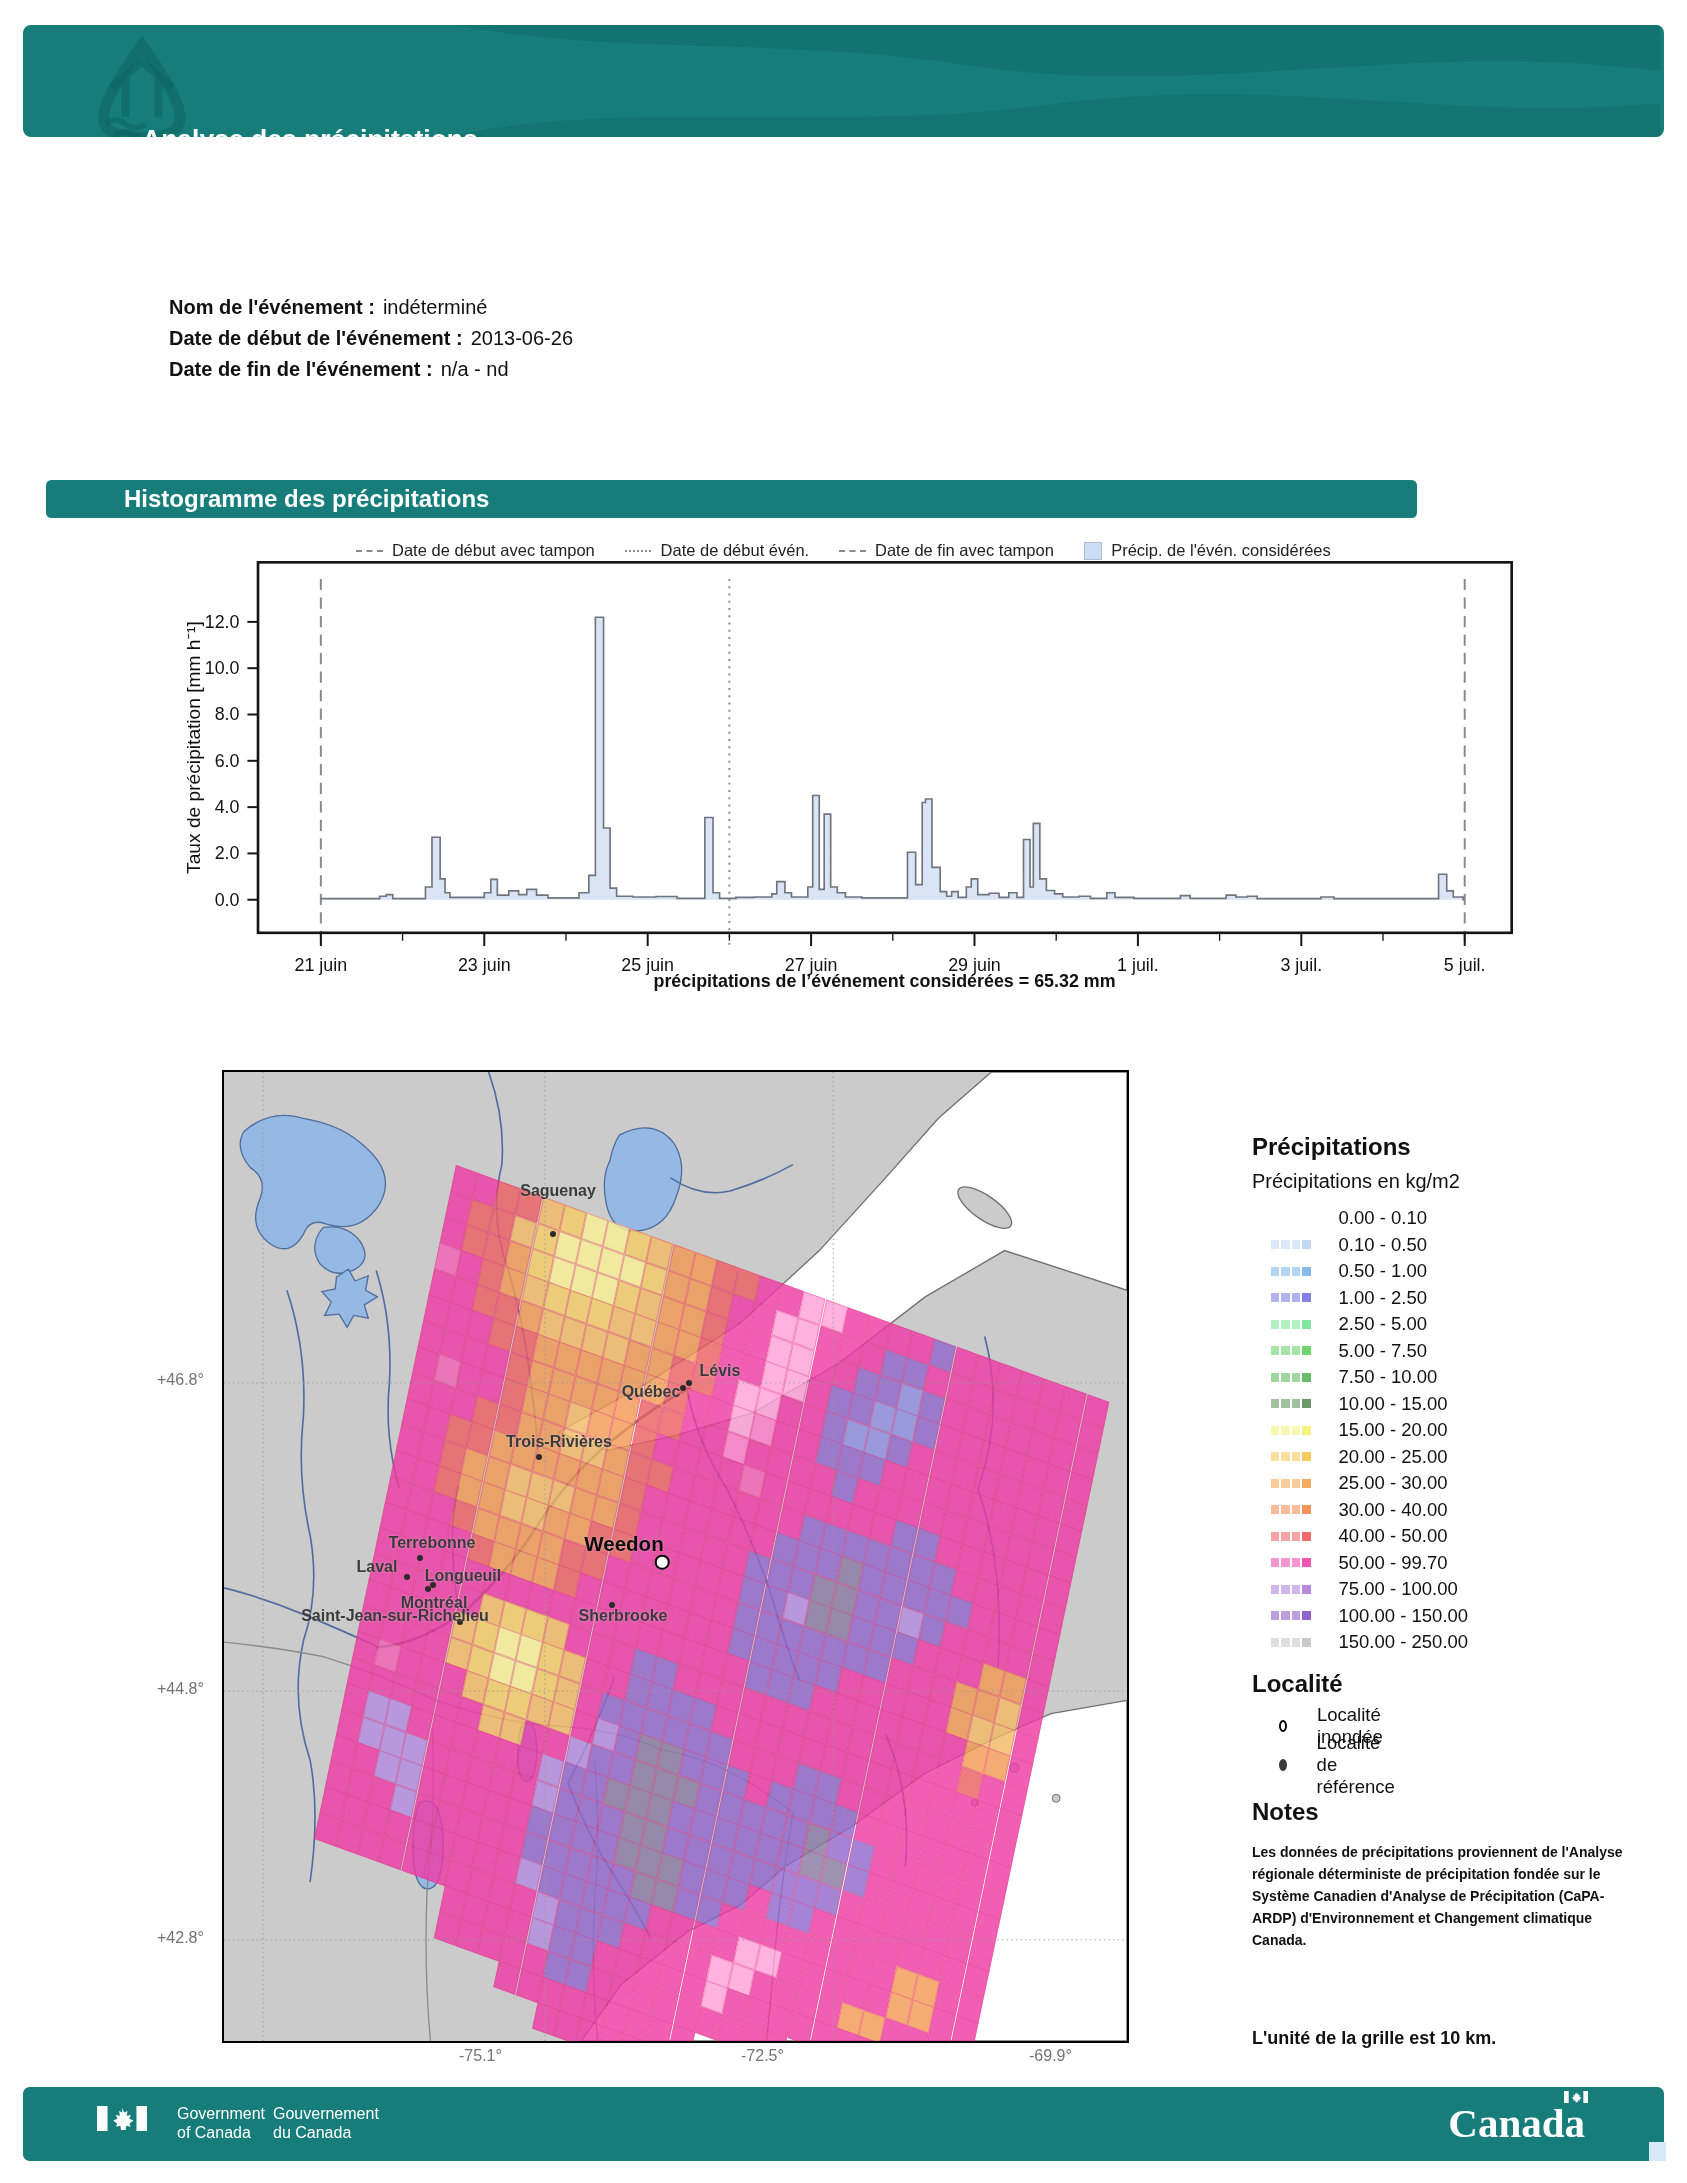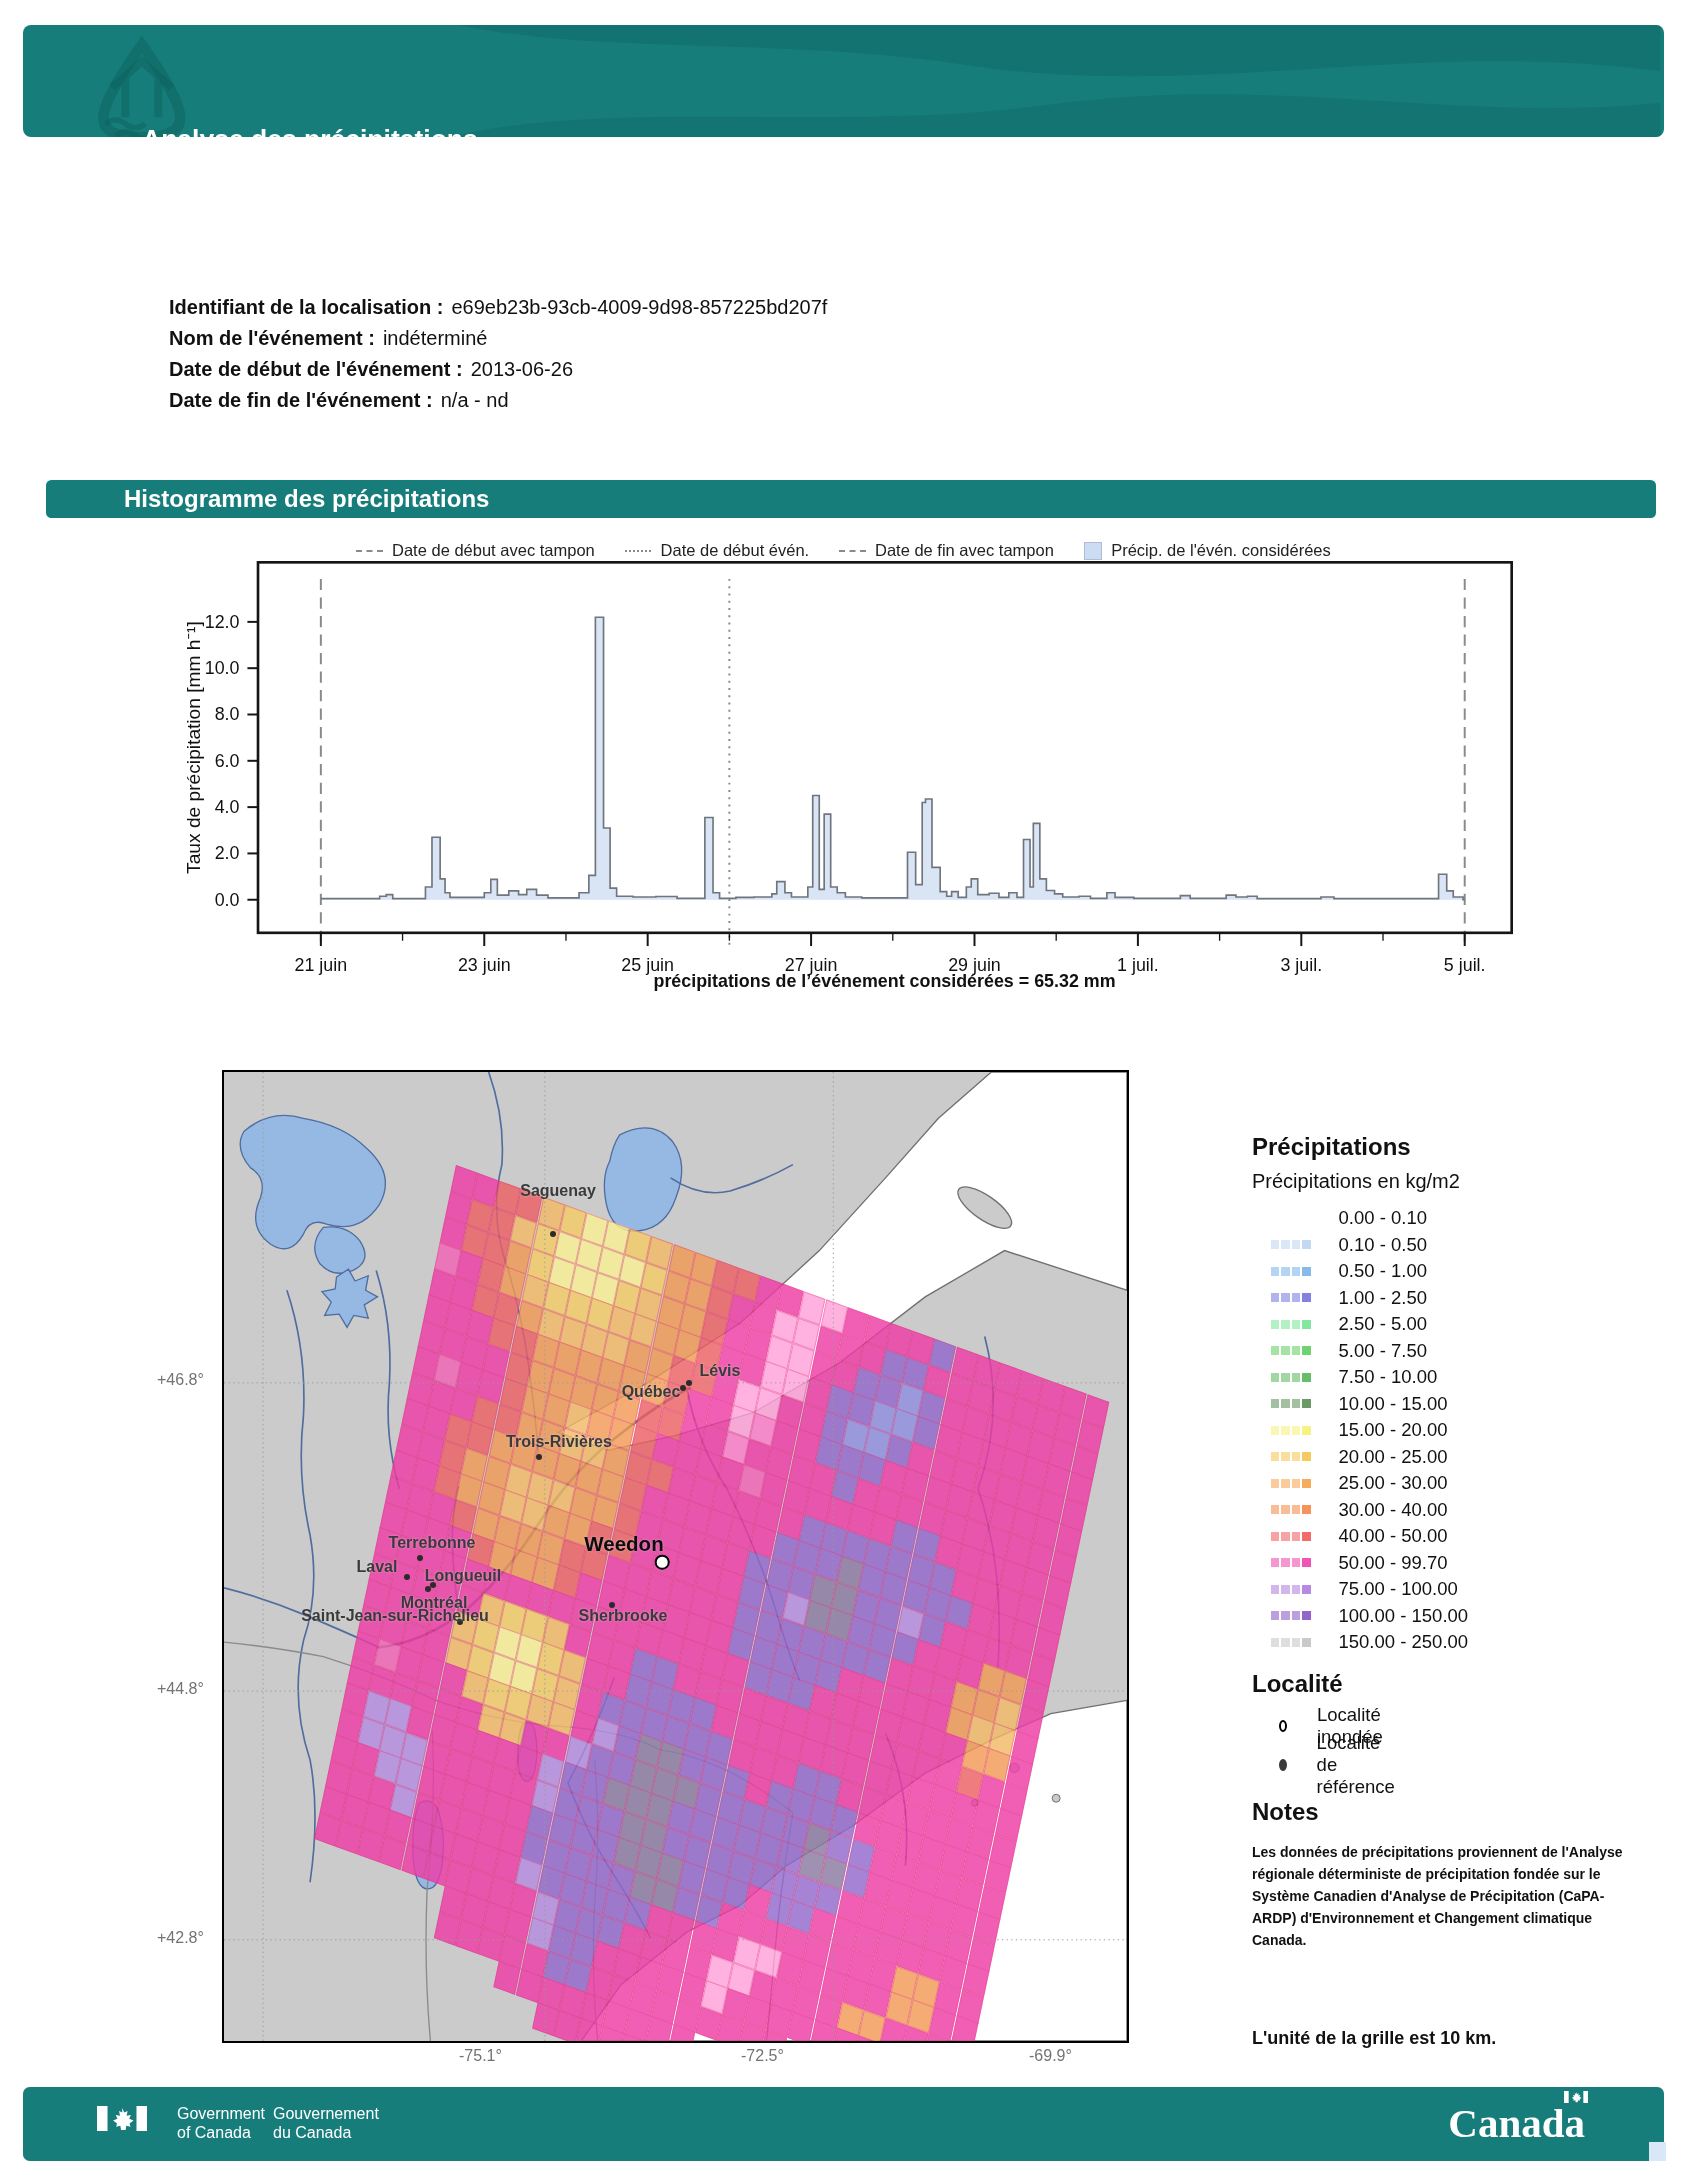--- a/index.html
+++ b/index.html
@@ -14,21 +14,21 @@
   .header-title{position:absolute;left:85px;top:48px;font-size:44px;font-weight:bold;color:#fff;letter-spacing:0.3px;}
   .header-sub{position:absolute;left:119px;top:99px;font-size:26.5px;font-weight:bold;color:#fff;}
 
   
   .meta{position:absolute;left:169px;top:296px;}
   .meta-row{height:31px;font-size:20px;white-space:nowrap;}
   .meta-row b{font-weight:bold;}
   .meta-row span.val{font-weight:normal;margin-left:8px;}
 
   
-  .banner{position:absolute;left:46px;width:1610px;height:38px;background:#177d7b;border-radius:5.3px;
+  .banner{position:absolute;left:46px;width:1371px;height:38px;background:#177d7b;border-radius:5.3px;
           display:flex;align-items:center;}
   .banner .txt{margin-left:78px;font-size:24px;font-weight:bold;color:#fff;}
 
   
   .chart-legend{position:absolute;left:0;top:541px;width:1687px;display:flex;justify-content:center;gap:30px;
                 font-size:16.5px;color:#222;align-items:center;}
   .cl-item{display:flex;align-items:center;gap:9.3px;}
   .sym-dash{width:26.5px;height:0;border-top:2px dashed #8a8a8a;}
   .sym-dot{width:26.5px;height:0;border-top:2px dotted #8a8a8a;}
   .sym-box{width:16px;height:16px;background:#ccdcf2;border:0.7px solid #aebcd6;}
@@ -81,21 +81,20 @@
       <path d="M520 -40 C 760 60, 1100 10, 1420 60 C 1780 115, 2100 20, 2480 70 L2480 -40 Z" fill="#0f6b69" opacity="0.55"></path>
       <path d="M640 170 C 900 110, 1240 165, 1560 120 C 1900 75, 2180 150, 2480 118 L2480 170 Z" fill="#0f6b69" opacity="0.45"></path>
       <path d="M175 30 C 105 130, 90 170, 175 170 C 260 170, 245 130, 175 30 Z" fill="none" stroke="#0e6563" stroke-width="16" opacity="0.6"></path>
       <path d="M130 95 l45 -40 l45 40 M150 80 v60 M200 80 v60" fill="none" stroke="#0e6563" stroke-width="12" opacity="0.6"></path>
       <path d="M120 150 q15 -12 30 0 q15 12 30 0 M135 168 q15 -12 30 0 q15 12 30 0" fill="none" stroke="#0e6563" stroke-width="8" opacity="0.6"></path>
     </svg>
     <div class="header-sub">Analyse des précipitations</div>
   </div>
 
   <div class="meta" id="meta">
-      <div class="meta-row"><b>Identifiant de la localisation :</b><span class="val">e69eb23b-93cb-4009-9d98-857225bd207f</span></div>
       <div class="meta-row"><b>Nom de l'événement :</b><span class="val">indéterminé</span></div>
       <div class="meta-row"><b>Date de début de l'événement :</b><span class="val">2013-06-26</span></div>
       <div class="meta-row"><b>Date de fin de l'événement :</b><span class="val">n/a - nd</span></div>
     </div>
 
   <div class="banner" style="top:480px;">
     <div class="txt">Histogramme des précipitations</div>
   </div>
 
   <div class="chart-legend" id="chart-legend">

